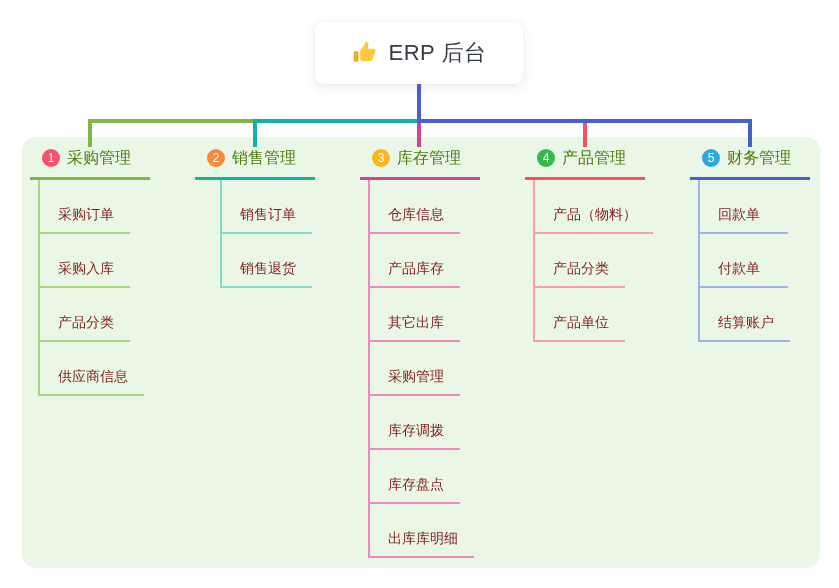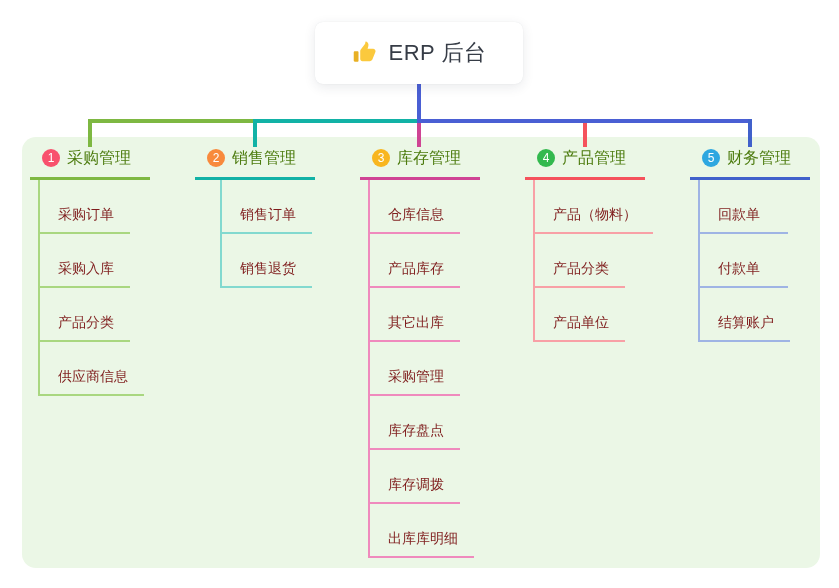--- a/index.html
+++ b/index.html
@@ -122,24 +122,24 @@
     <li class="sub-item">
         <span class="sub-label">产品库存</span>
       </li>
     <li class="sub-item">
         <span class="sub-label">其它出库</span>
       </li>
     <li class="sub-item">
         <span class="sub-label">采购管理</span>
       </li>
     <li class="sub-item">
-        <span class="sub-label">库存盘点</span>
+        <span class="sub-label">库存调拨</span>
       </li>
     <li class="sub-item">
-        <span class="sub-label">库存调拨</span>
+        <span class="sub-label">库存盘点</span>
       </li>
     <li class="sub-item">
         <span class="sub-label">出库库明细</span>
       </li>
   </ul>
 </div>
 
 <div class="branch" style="--line: #f5525c; --subline: #f8a0a6; --badge: #33b94e;">
   <div class="branch-header" style="left:525px; top:147px;">
     <span class="badge">4</span>

